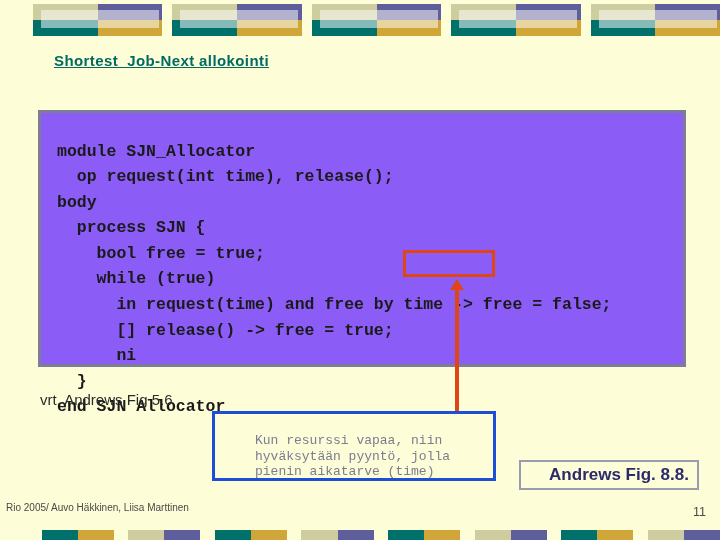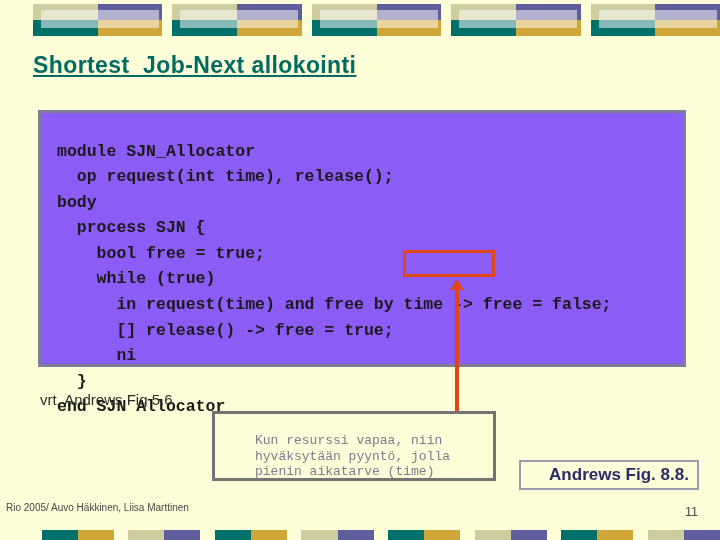--- a/index.html
+++ b/index.html
@@ -43,22 +43,22 @@
   .deco-inset {
     position: absolute;
     left: 8px; top: 6px;
     width: 118px; height: 18px;
     background: rgba(255,255,255,0.52);
   }
 
   
   #page-title {
     position: absolute;
-    left: 33px; top: 52px;
-    font-size: 23px;
+    left: 54px; top: 52px;
+    font-size: 15px;
     font-weight: bold;
     color: #006b63;
     text-decoration: underline;
     letter-spacing: 0.4px;
     white-space: pre;
   }
 
   
   #code-panel {
     position: absolute;
@@ -113,21 +113,21 @@
     color: #2b2b2b;
     white-space: nowrap;
   }
 
   
   #annotation-box {
     position: absolute;
     left: 212px; top: 411px;
     width: 284px; height: 70px;
     background: #fdfdd8;
-    border: 3px solid #737373;
+    border: 3px solid #1d4ed8;
     box-sizing: border-box;
   }
   #annotation-text {
     position: absolute;
     left: 40px; top: 6px;
     font-family: "Liberation Mono", "DejaVu Sans Mono", monospace;
     font-size: 13px;
     line-height: 15.5px;
     color: #7b7b93;
     white-space: pre;
@@ -159,21 +159,21 @@
   #footer-credit {
     position: absolute;
     left: 6px; top: 500px;
     width: 300px;
     font-size: 10px;
     line-height: 16px;
     color: #4a4a4a;
   }
   #page-number {
     position: absolute;
-    right: 22px; top: 505px;
+    right: 14px; top: 505px;
     font-size: 12.5px;
     color: #4a4a4a;
   }
 
   
   #bottom-band {
     position: absolute;
     left: 0; bottom: 0;
     width: 720px; height: 10px;
     display: flex;

